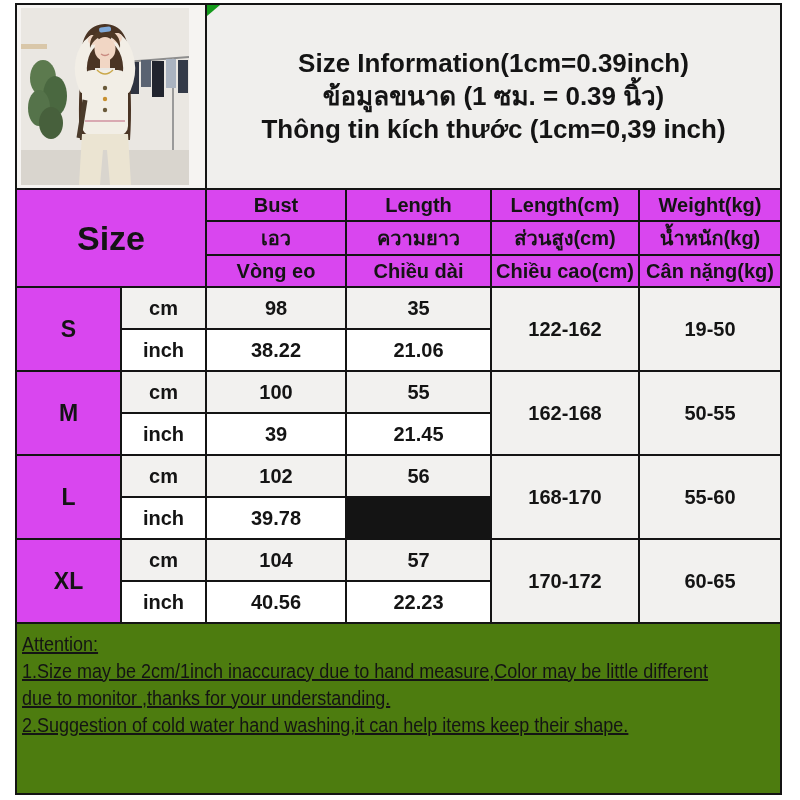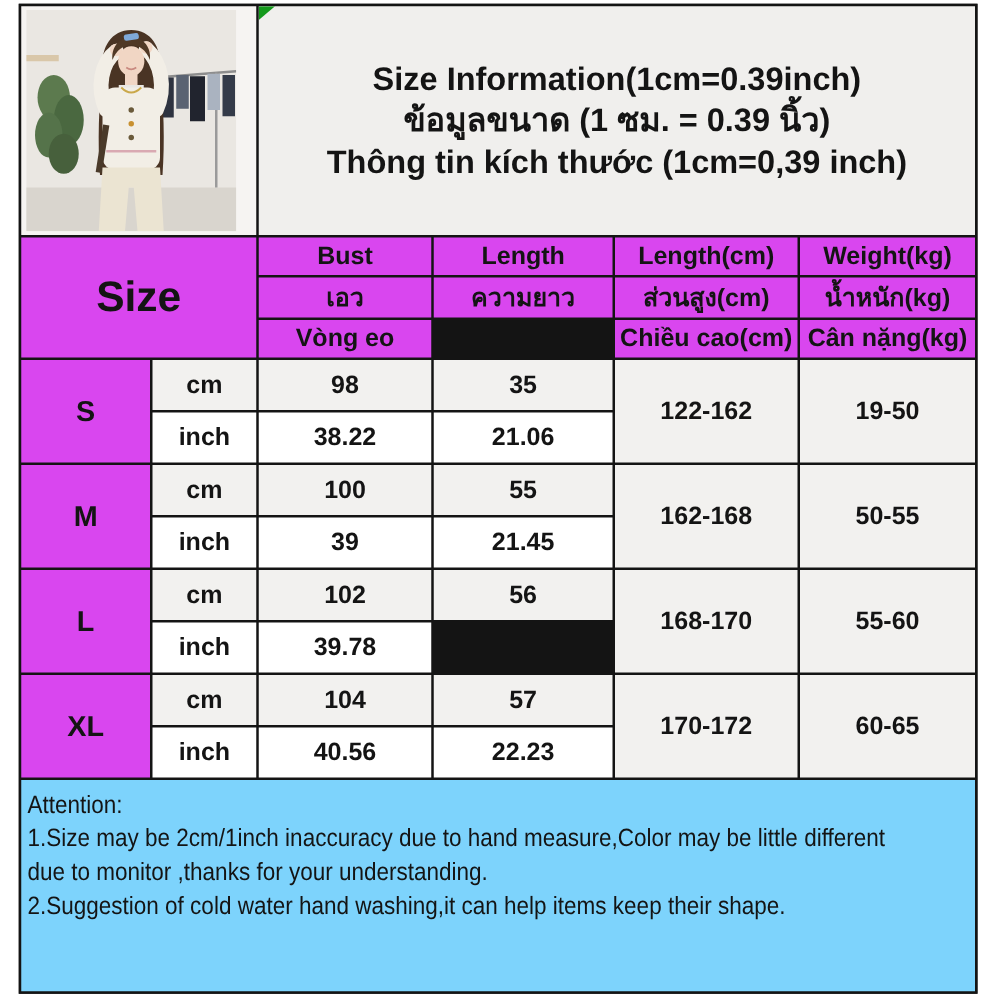--- a/index.html
+++ b/index.html
@@ -27,22 +27,22 @@
              border-top:11px solid #149a1c; border-right:13px solid transparent; }
 
   
   .size-cell { grid-column:1/3; grid-row:2/5; font-weight:bold; font-size:34px; }
   .hdr { font-weight:bold; font-size:20px; }
 
   .szletter { font-weight:bold; font-size:23px; }
   .unit { font-weight:bold; font-size:20px; }
   .val  { font-weight:bold; font-size:20px; }
 
-  .attention { grid-column:1/7; grid-row:13; background:#7dd3fc; display:block;
-               padding:7px 0 0 5px; }
+  .attention { grid-column:1/7; grid-row:13; background:#4d7c0f; display:block;
+               padding:7px 0 0 5px;text-decoration:underline; }
   .att-line { white-space:nowrap; font-size:20px; line-height:27px;
               transform:scaleX(0.9); transform-origin:0 50%; }
 </style>
 </head>
 <body>
 
 <div class="sheet">
 
   <div class="cell photo-cell">
     <div class="photo-frame">
@@ -105,20 +105,21 @@
   <div class="cell gray hdr" style="grid-column:4;grid-row:2">Length</div>
   <div class="cell gray hdr" style="grid-column:5;grid-row:2">Length(cm)</div>
   <div class="cell gray hdr" style="grid-column:6;grid-row:2">Weight(kg)</div>
 
   <div class="cell gray hdr" style="grid-column:4;grid-row:3">ความยาว</div>
   <div class="cell gray hdr" style="grid-column:3;grid-row:3">เอว</div>
   <div class="cell gray hdr" style="grid-column:5;grid-row:3">ส่วนสูง(cm)</div>
   <div class="cell gray hdr" style="grid-column:6;grid-row:3">น้ำหนัก(kg)</div>
 
   <div class="cell gray hdr" style="grid-column:3;grid-row:4">Vòng eo</div>
+  <div class="cell gray hdr" style="grid-column:4;grid-row:4">Chiều dài</div>
   <div class="cell gray hdr" style="grid-column:5;grid-row:4">Chiều cao(cm)</div>
   <div class="cell gray hdr" style="grid-column:6;grid-row:4">Cân nặng(kg)</div>
 
   <div class="cell gray szletter" style="grid-column:1;grid-row:5/7">S</div>
   <div class="cell lite unit" style="grid-column:2;grid-row:5">cm</div>
   <div class="cell lite val" style="grid-column:3;grid-row:5">98</div>
   <div class="cell lite val" style="grid-column:4;grid-row:5">35</div>
   <div class="cell white unit" style="grid-column:2;grid-row:6">inch</div>
   <div class="cell white val" style="grid-column:3;grid-row:6">38.22</div>
   <div class="cell white val" style="grid-column:4;grid-row:6">21.06</div>

